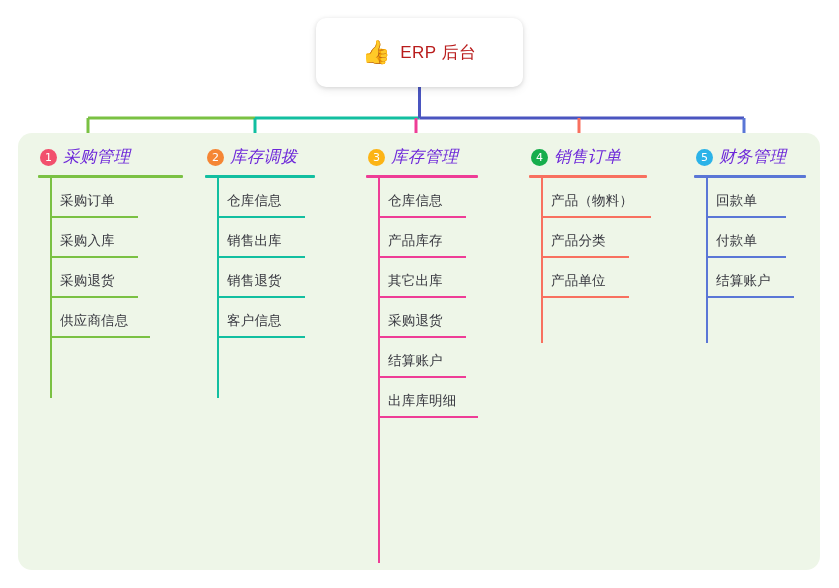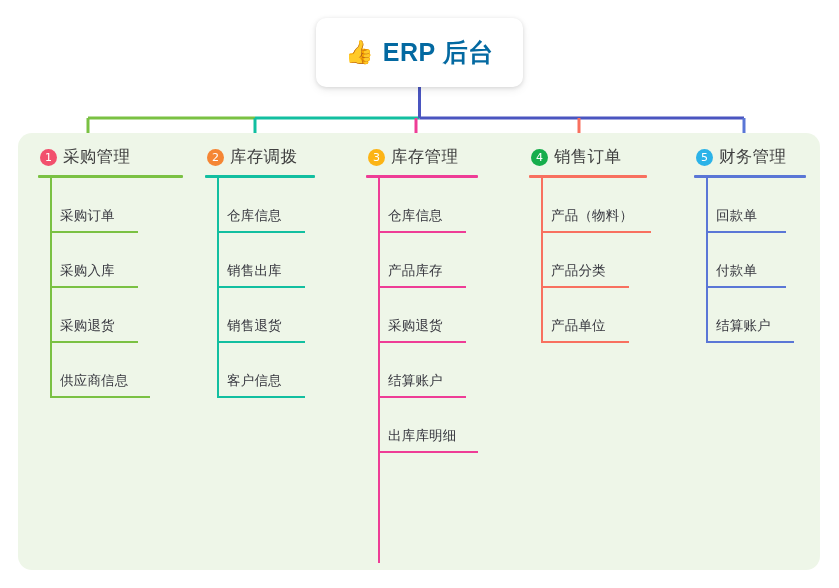--- a/index.html
+++ b/index.html
@@ -35,25 +35,24 @@
     justify-content: center;
     gap: 9px;
     box-sizing: border-box;
   }
   #root-emoji {
     font-size: 23px;
     line-height: 1;
     display: inline-block;
   }
   #root-title {
-    font-size: 25px;
-    color: #0369a1;
+    font-size: 17px;
+    color: #b91c1c;
     letter-spacing: 0.5px;
     white-space: nowrap;
-    font-weight: bold;
   }
 
   
   #panel {
     position: absolute;
     left: 18px;
     top: 133px;
     width: 802px;
     height: 437px;
     background: #eef6e8;
@@ -88,38 +87,39 @@
     border-radius: 50%;
     color: #ffffff;
     font-size: 11px;
     line-height: 17px;
     text-align: center;
     flex: 0 0 auto;
     font-family: "DejaVu Sans", sans-serif;
   }
   .col-title {
     font-size: 16.5px;
-    color: #404040;
+    color: #6d28d9;
     white-space: nowrap;
     letter-spacing: 0.3px;
+    font-style: italic;
   }
   .head-rule {
     height: 3px;
     margin-top: 6px;
     border-radius: 1px;
   }
 
   
   .leaves {
     position: relative;
     margin-top: 0px;
   }
   .leaf {
     position: relative;
-    height: 55px;
+    height: 40px;
     box-sizing: border-box;
   }
   .leaf-label {
     position: absolute;
     left: 22px;
     bottom: 8px;
     font-size: 13.5px;
     color: #36363e;
     white-space: nowrap;
     letter-spacing: 0.2px;
@@ -227,20 +227,24 @@
           <div class="leaf-stem" style="background: rgb(238, 61, 150); height: 385px;"></div>
           <div class="leaf">
             <span class="leaf-label">仓库信息</span>
             <div class="leaf-rule" style="background: rgb(238, 61, 150); width: 88px;"></div>
           </div>
           <div class="leaf">
             <span class="leaf-label">产品库存</span>
             <div class="leaf-rule" style="background: rgb(238, 61, 150); width: 88px;"></div>
           </div>
           <div class="leaf">
+            <span class="leaf-label">其它出库</span>
+            <div class="leaf-rule" style="background: rgb(238, 61, 150); width: 88px;"></div>
+          </div>
+          <div class="leaf">
             <span class="leaf-label">采购退货</span>
             <div class="leaf-rule" style="background: rgb(238, 61, 150); width: 88px;"></div>
           </div>
           <div class="leaf">
             <span class="leaf-label">结算账户</span>
             <div class="leaf-rule" style="background: rgb(238, 61, 150); width: 88px;"></div>
           </div>
           <div class="leaf">
             <span class="leaf-label">出库库明细</span>
             <div class="leaf-rule" style="background: rgb(238, 61, 150); width: 100px;"></div>

